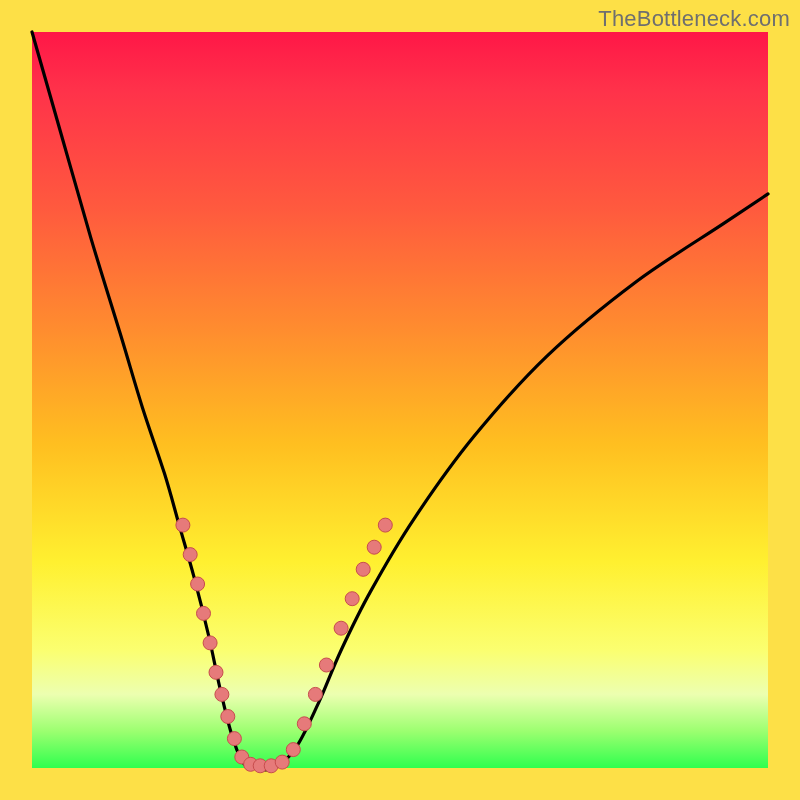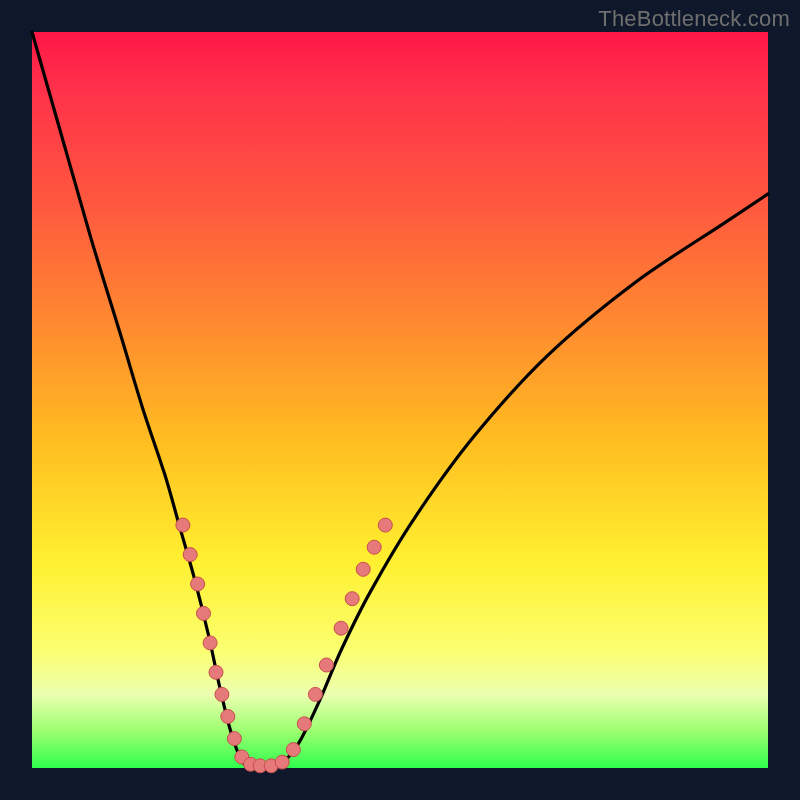--- a/index.html
+++ b/index.html
@@ -10,21 +10,21 @@
     overflow: hidden;
     background: #000;
     font-family: Arial, Helvetica, sans-serif;
   }
   .frame {
     position: absolute;
     left: 0;
     top: 0;
     width: 800px;
     height: 800px;
-    background: #0f172a;
+    background: #fde047;
   }
   .plot {
     position: absolute;
     left: 32px;
     top: 32px;
     width: 736px;
     height: 736px;
     
     background: linear-gradient(
       to bottom,

